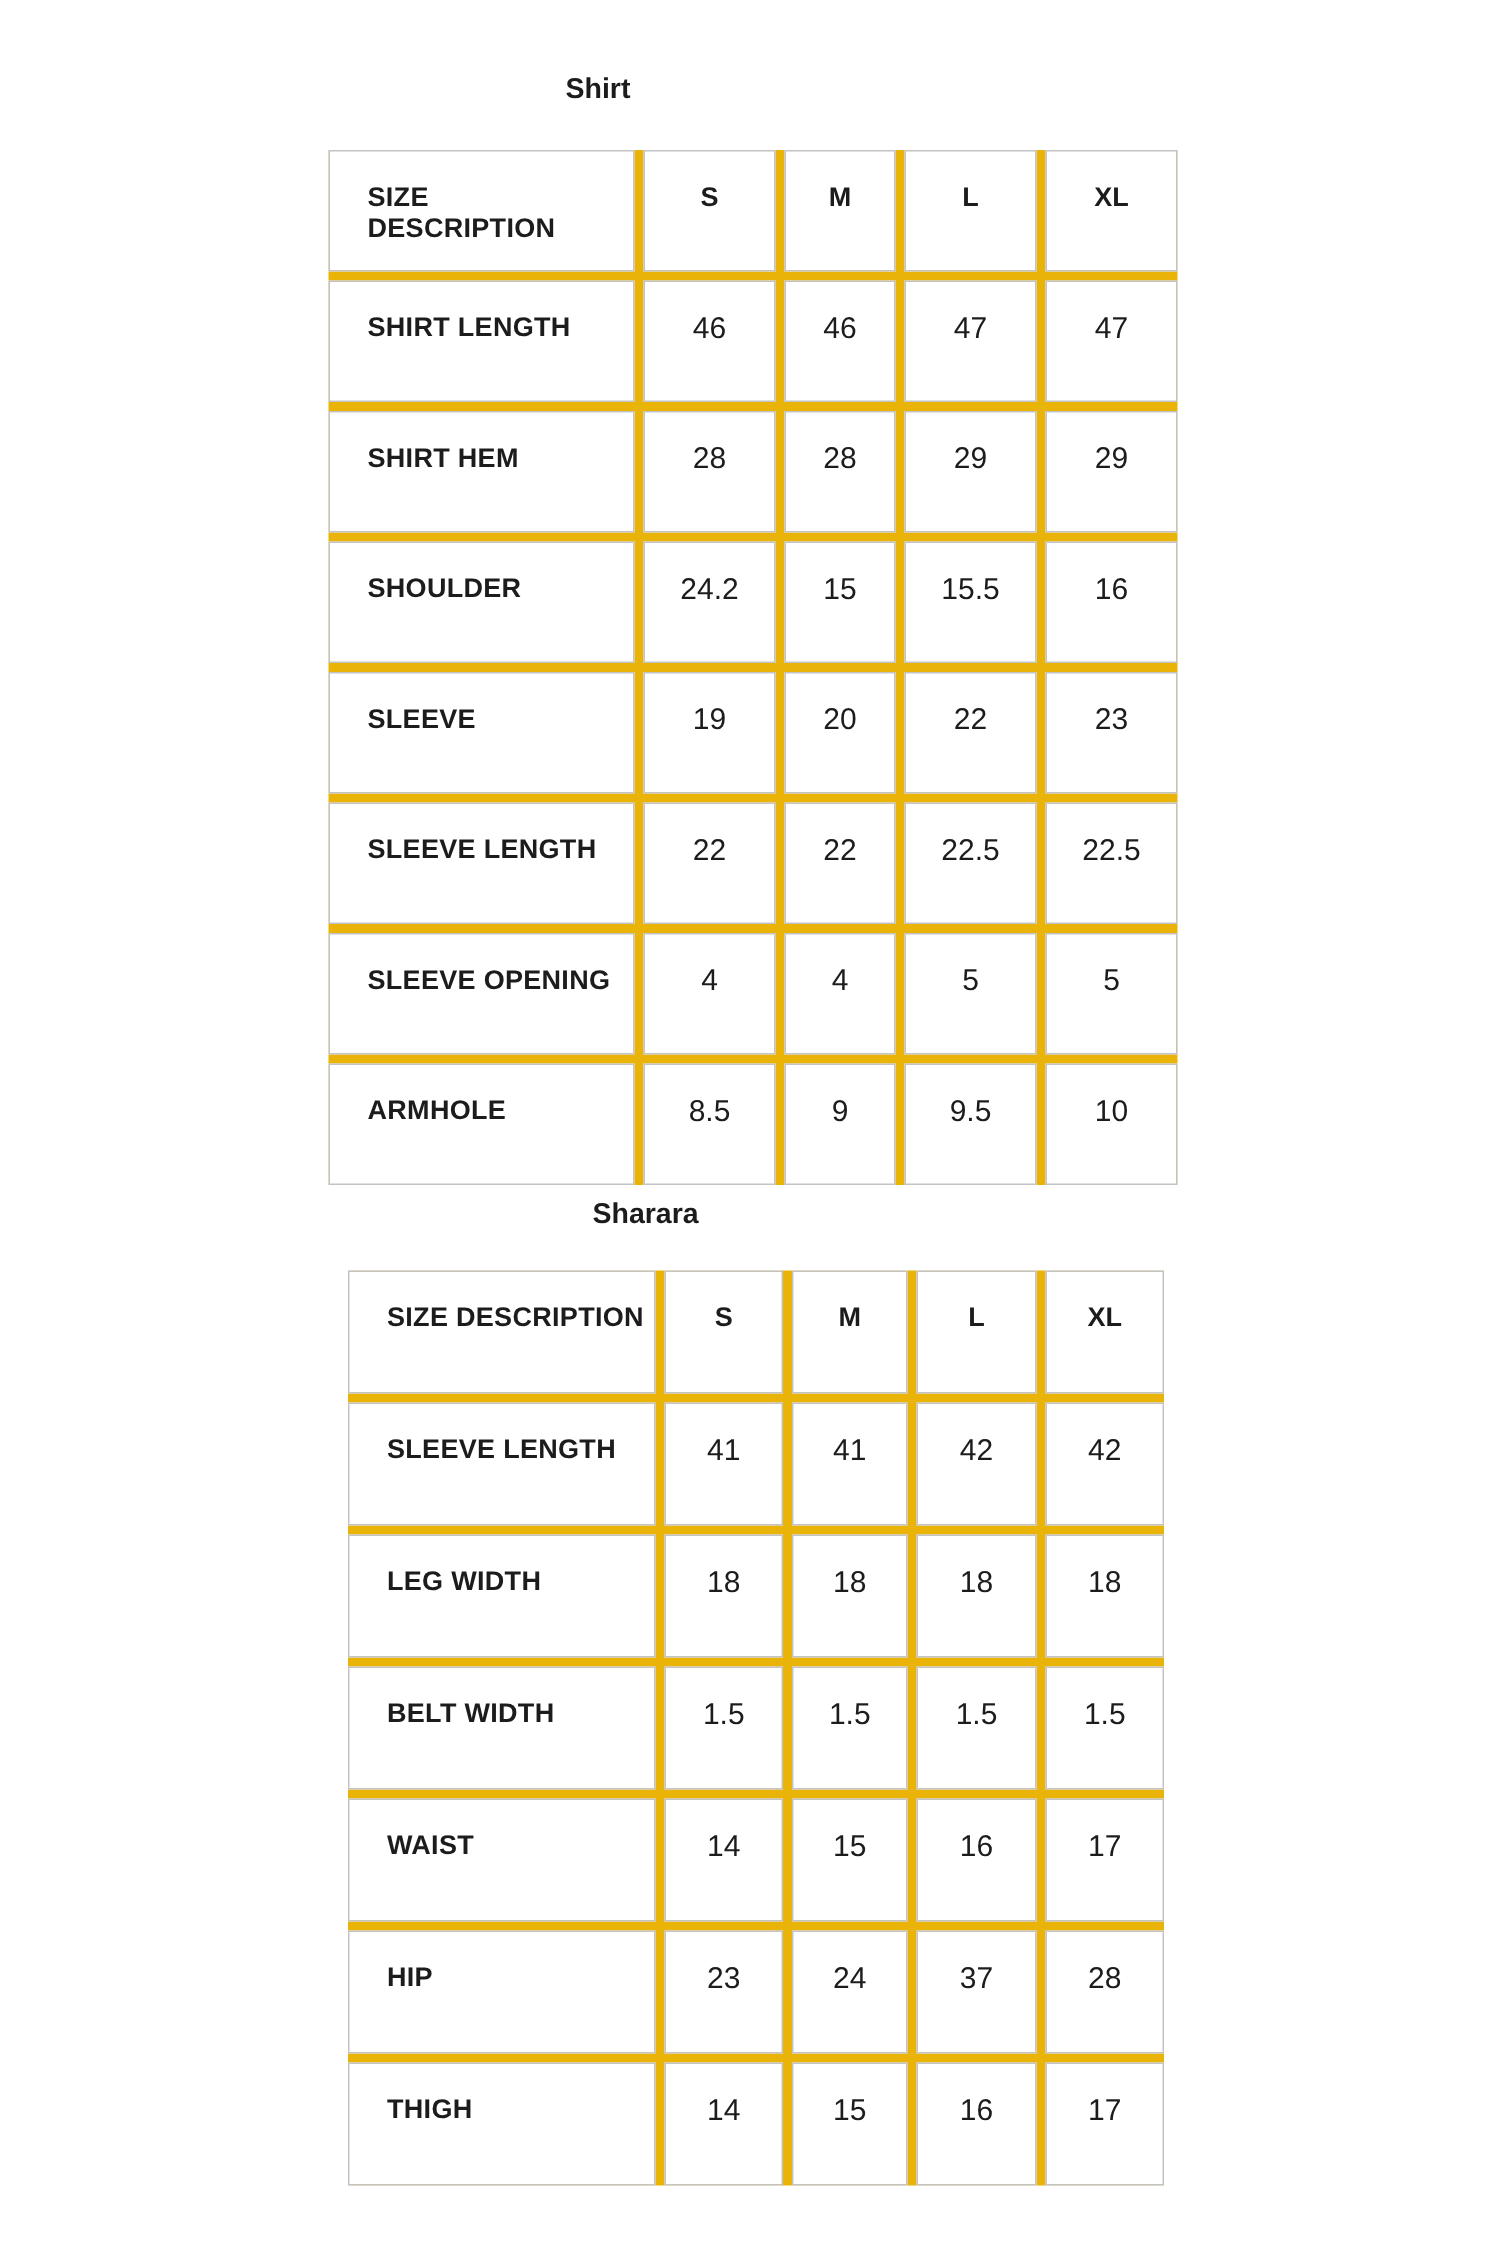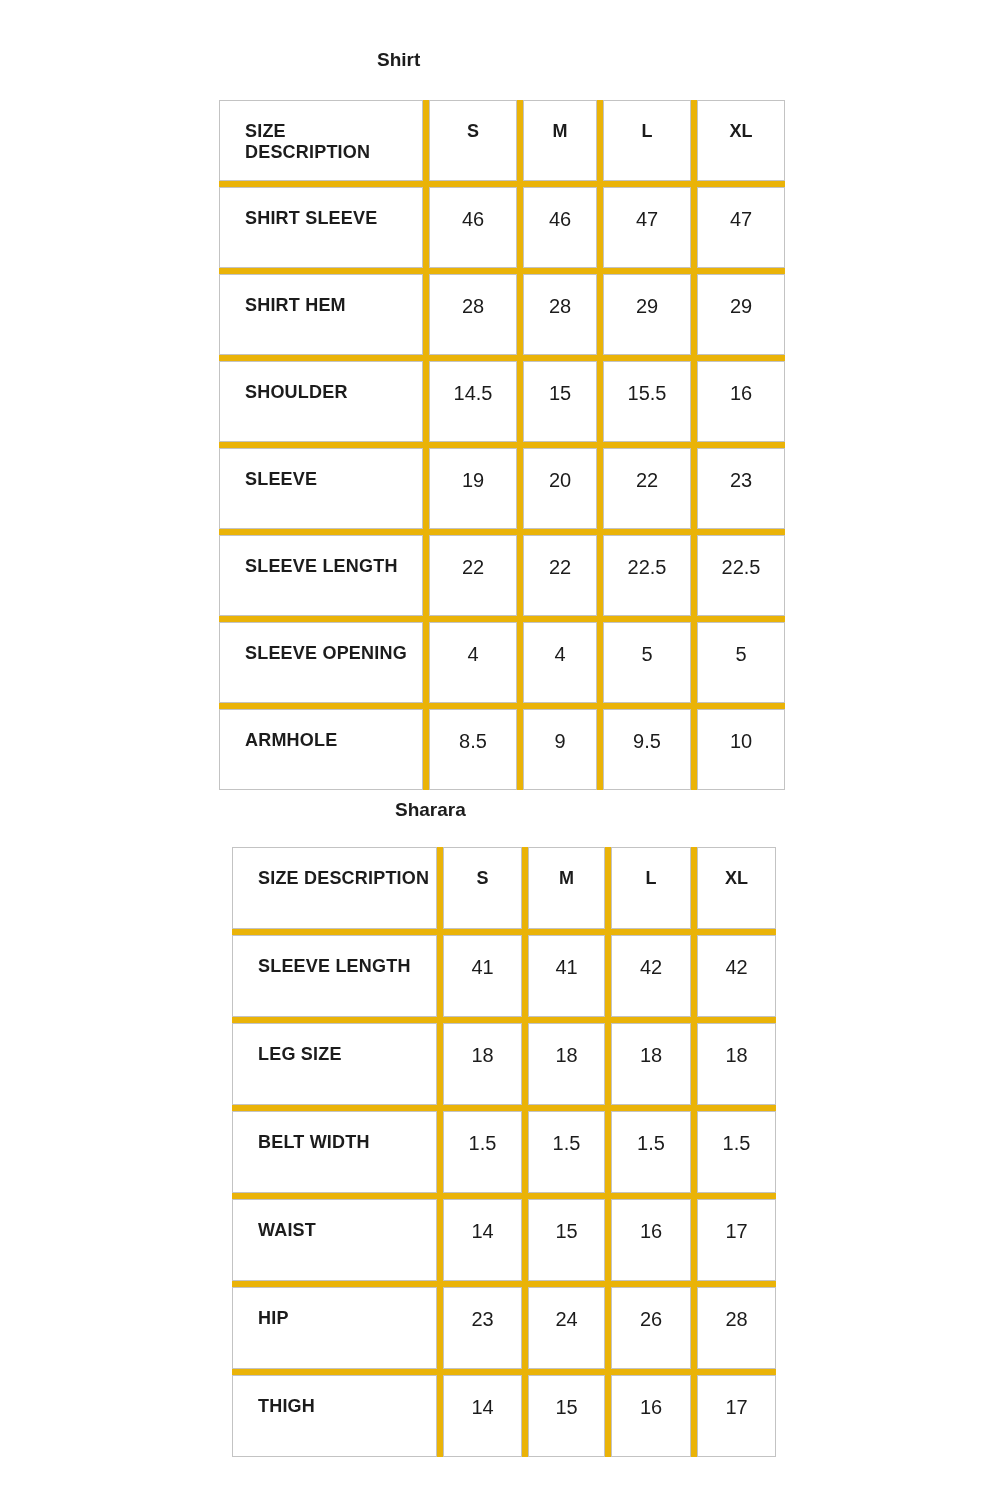--- a/index.html
+++ b/index.html
@@ -77,32 +77,32 @@
 <div class="page">
 
   <h2 id="title-0" class="chart-title">Shirt</h2>
 
   <div id="grid-0" class="grid">
       <div class="cell label header">SIZE DESCRIPTION</div>
       <div class="cell value header">S</div>
       <div class="cell value header">M</div>
       <div class="cell value header">L</div>
       <div class="cell value header">XL</div>
-      <div class="cell label">SHIRT SLEEVE</div>
+      <div class="cell label">SHIRT LENGTH</div>
       <div class="cell value">46</div>
       <div class="cell value">46</div>
       <div class="cell value">47</div>
       <div class="cell value">47</div>
       <div class="cell label">SHIRT HEM</div>
       <div class="cell value">28</div>
       <div class="cell value">28</div>
       <div class="cell value">29</div>
       <div class="cell value">29</div>
       <div class="cell label">SHOULDER</div>
-      <div class="cell value">14.5</div>
+      <div class="cell value">24.2</div>
       <div class="cell value">15</div>
       <div class="cell value">15.5</div>
       <div class="cell value">16</div>
       <div class="cell label">SLEEVE</div>
       <div class="cell value">19</div>
       <div class="cell value">20</div>
       <div class="cell value">22</div>
       <div class="cell value">23</div>
       <div class="cell label">SLEEVE LENGTH</div>
       <div class="cell value">22</div>
@@ -127,39 +127,39 @@
       <div class="cell label header">SIZE DESCRIPTION</div>
       <div class="cell value header">S</div>
       <div class="cell value header">M</div>
       <div class="cell value header">L</div>
       <div class="cell value header">XL</div>
       <div class="cell label">SLEEVE LENGTH</div>
       <div class="cell value">41</div>
       <div class="cell value">41</div>
       <div class="cell value">42</div>
       <div class="cell value">42</div>
-      <div class="cell label">LEG SIZE</div>
+      <div class="cell label">LEG WIDTH</div>
       <div class="cell value">18</div>
       <div class="cell value">18</div>
       <div class="cell value">18</div>
       <div class="cell value">18</div>
       <div class="cell label">BELT WIDTH</div>
       <div class="cell value">1.5</div>
       <div class="cell value">1.5</div>
       <div class="cell value">1.5</div>
       <div class="cell value">1.5</div>
       <div class="cell label">WAIST</div>
       <div class="cell value">14</div>
       <div class="cell value">15</div>
       <div class="cell value">16</div>
       <div class="cell value">17</div>
       <div class="cell label">HIP</div>
       <div class="cell value">23</div>
       <div class="cell value">24</div>
-      <div class="cell value">26</div>
+      <div class="cell value">37</div>
       <div class="cell value">28</div>
       <div class="cell label">THIGH</div>
       <div class="cell value">14</div>
       <div class="cell value">15</div>
       <div class="cell value">16</div>
       <div class="cell value">17</div>
     </div>
 
 </div>
 

